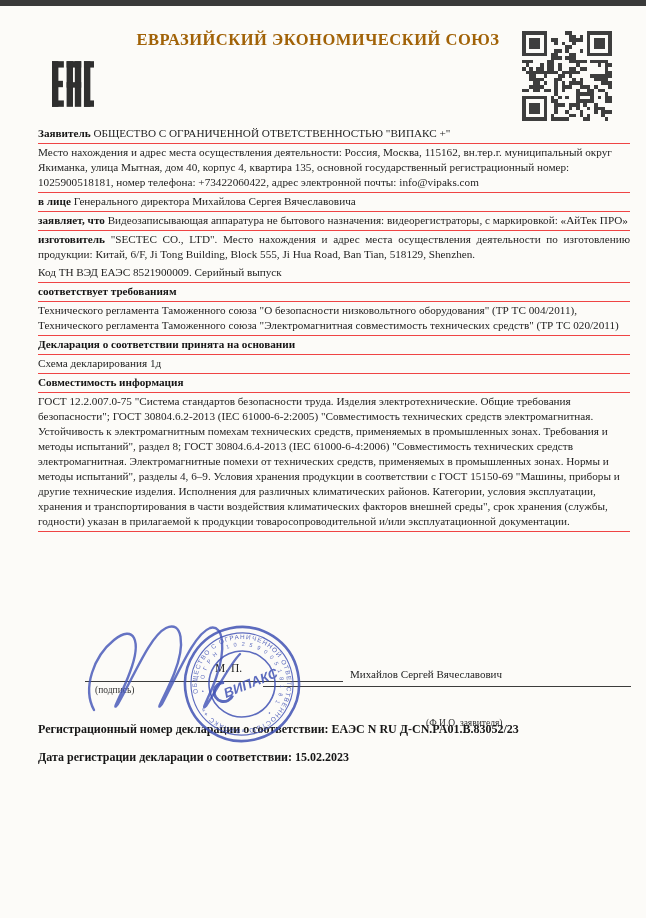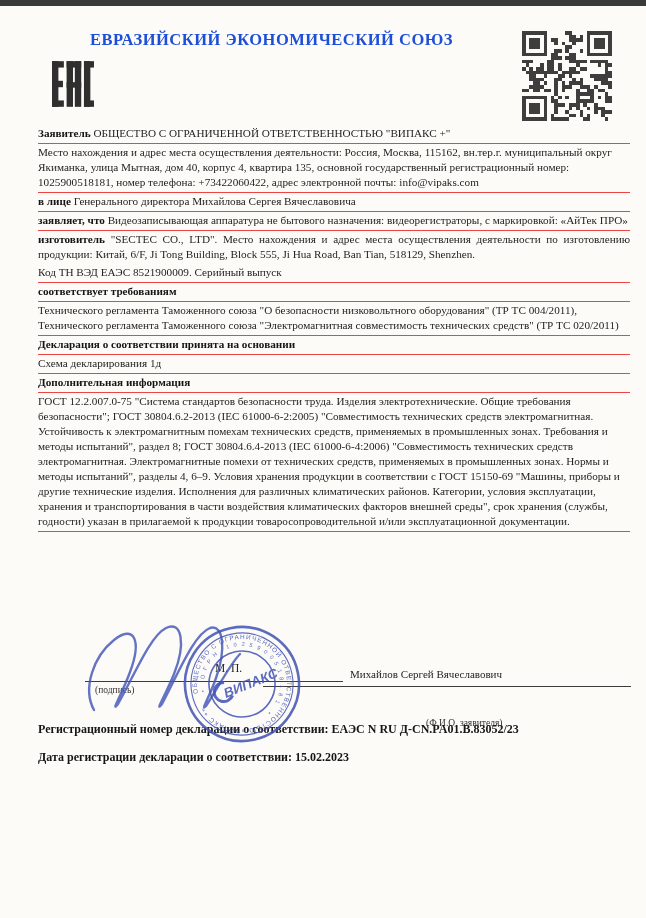--- a/index.html
+++ b/index.html
@@ -1,19 +1,19 @@
 <!DOCTYPE html>
 <html style="--paper: #fcfbf8; --ink: #242424; --bar: #3a3a3a;"><head>
 <meta charset="utf-8">
 <style>
   html,body{margin:0;padding:0;background:#d9d9d9;}
   .page{position:relative;width:646px;height:918px;background:var(--paper,#fcfbf8);
         font-family:"Liberation Serif","DejaVu Serif",serif;color:var(--ink,#242424);overflow:hidden;}
   .topbar{position:absolute;left:0;top:0;width:100%;height:6px;background:var(--bar,#3a3a3a);}
-  .titles{position:absolute;left:90px;right:100px;top:30px;font-weight:bold;color:#1d4ed8;}
+  .titles{position:absolute;left:90px;right:100px;top:30px;text-align:center;font-weight:bold;color:#a16207;}
   .t1{font-size:16.5px;letter-spacing:.5px;}
   .t2{font-size:15.5px;margin-top:3px;letter-spacing:.4px;}
   .eac{position:absolute;left:52px;top:58px;width:42px;height:52px;}
   .qr{position:absolute;left:522px;top:31px;width:90px;height:90px;}
   .docbody{position:absolute;left:38px;top:125px;width:592px;font-size:11.2px;line-height:15px;}
   .row{padding:1px 0 2px;}
   .row.ul{border-bottom:1px solid #ef4444;}
   .row.just{text-align:justify;}
   .row .b{font-weight:bold;color:#141414;}
   .sig-area{position:absolute;left:38px;top:645px;width:592px;height:90px;font-size:11.2px;}
@@ -277,21 +277,21 @@
       <div class="row ul"><span class="b">Заявитель </span><span>ОБЩЕСТВО С ОГРАНИЧЕННОЙ ОТВЕТСТВЕННОСТЬЮ "ВИПАКС +"</span></div>
       <div class="row ul"><span>Место нахождения и адрес места осуществления деятельности: Россия, Москва, 115162, вн.тер.г. муниципальный округ Якиманка, улица Мытная, дом 40, корпус 4, квартира 135, основной государственный регистрационный номер: 1025900518181, номер телефона: +73422060422, адрес электронной почты: info@vipaks.com</span></div>
       <div class="row ul"><span class="b">в лице </span><span>Генерального директора Михайлова Сергея Вячеславовича</span></div>
       <div class="row ul"><span class="b">заявляет, что </span><span>Видеозаписывающая аппаратура не бытового назначения: видеорегистраторы, с маркировкой: «АйТек ПРО»</span></div>
       <div class="row just"><span class="b">изготовитель </span><span>"SECTEC CO., LTD". Место нахождения и адрес места осуществления деятельности по изготовлению продукции: Китай, 6/F, Ji Tong Building, Block 555, Ji Hua Road, Ban Tian, 518129, Shenzhen.</span></div>
       <div class="row ul"><span>Код ТН ВЭД ЕАЭС 8521900009. Серийный выпуск</span></div>
       <div class="row ul"><span class="b">соответствует требованиям</span></div>
       <div class="row ul"><span>Технического регламента Таможенного союза "О безопасности низковольтного оборудования" (ТР ТС 004/2011), Технического регламента Таможенного союза "Электромагнитная совместимость технических средств" (ТР ТС 020/2011)</span></div>
       <div class="row ul"><span class="b">Декларация о соответствии принята на основании</span></div>
       <div class="row ul"><span>Схема декларирования 1д</span></div>
-      <div class="row ul"><span class="b">Дополнительная информация</span></div>
+      <div class="row ul"><span class="b">Совместимость информация</span></div>
       <div class="row ul"><span>ГОСТ 12.2.007.0-75 "Система стандартов безопасности труда. Изделия электротехнические. Общие требования безопасности"; ГОСТ 30804.6.2-2013 (IEC 61000-6-2:2005)  "Совместимость технических средств электромагнитная. Устойчивость к электромагнитным помехам технических средств, применяемых в промышленных зонах. Требования и методы испытаний", раздел 8; ГОСТ 30804.6.4-2013 (IEC 61000-6-4:2006) "Совместимость технических средств электромагнитная. Электромагнитные помехи от технических средств, применяемых в промышленных зонах. Нормы и методы испытаний", разделы 4, 6–9. Условия хранения продукции в соответствии с ГОСТ 15150-69 "Машины, приборы и другие технические изделия. Исполнения для различных климатических районов. Категории, условия эксплуатации, хранения и транспортирования в части воздействия климатических факторов внешней среды", срок хранения (службы, годности) указан в прилагаемой к продукции товаросопроводительной и/или эксплуатационной документации.</span></div>
     </div>
 
   <div class="sig-area">
     <div class="sig-line sig-line-left"></div>
     <div class="cap podpis">(подпись)</div>
     <div class="mp">М. П.</div>
     <div class="sig-line sig-line-right"></div>
     <div class="fio-name">Михайлов Сергей Вячеславович</div>
     <div class="cap fio-cap">(Ф.И.О. заявителя)</div>

